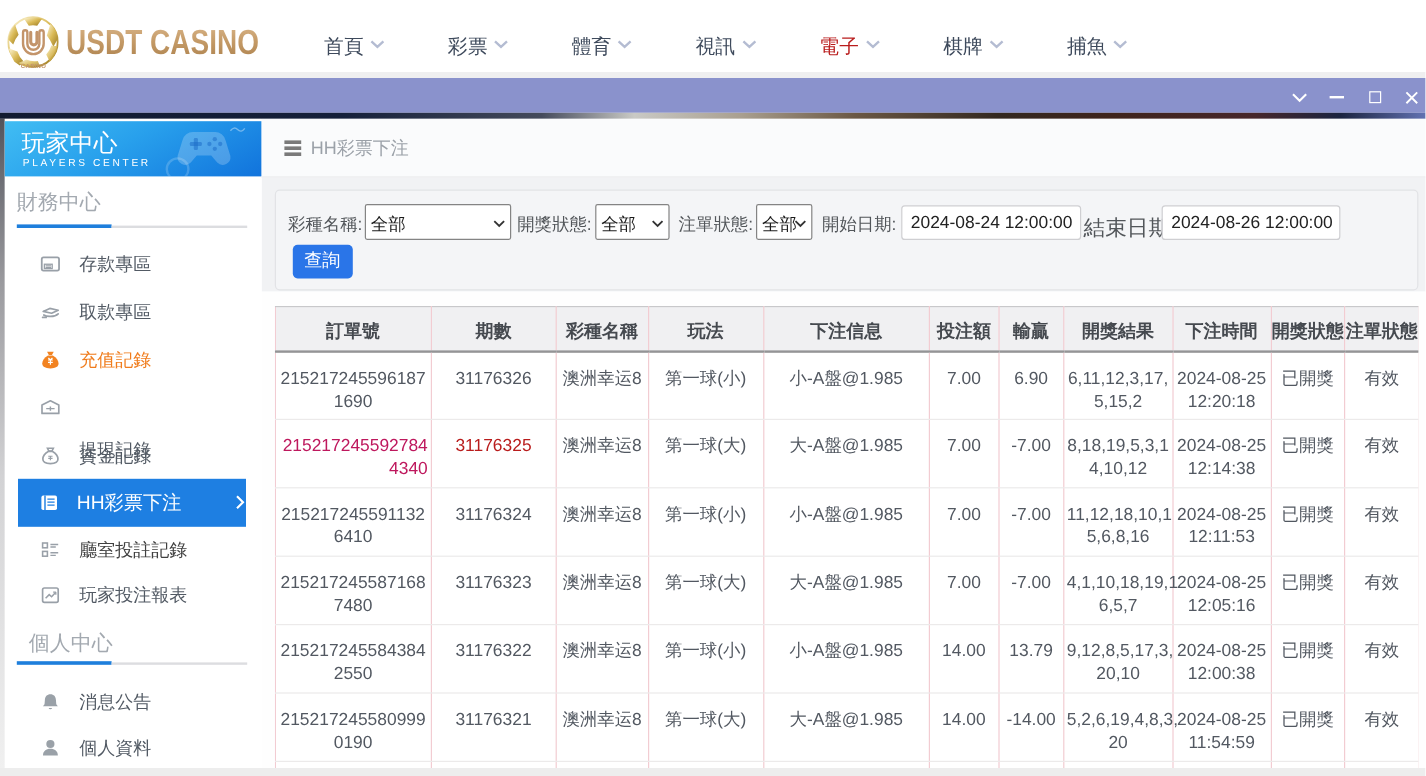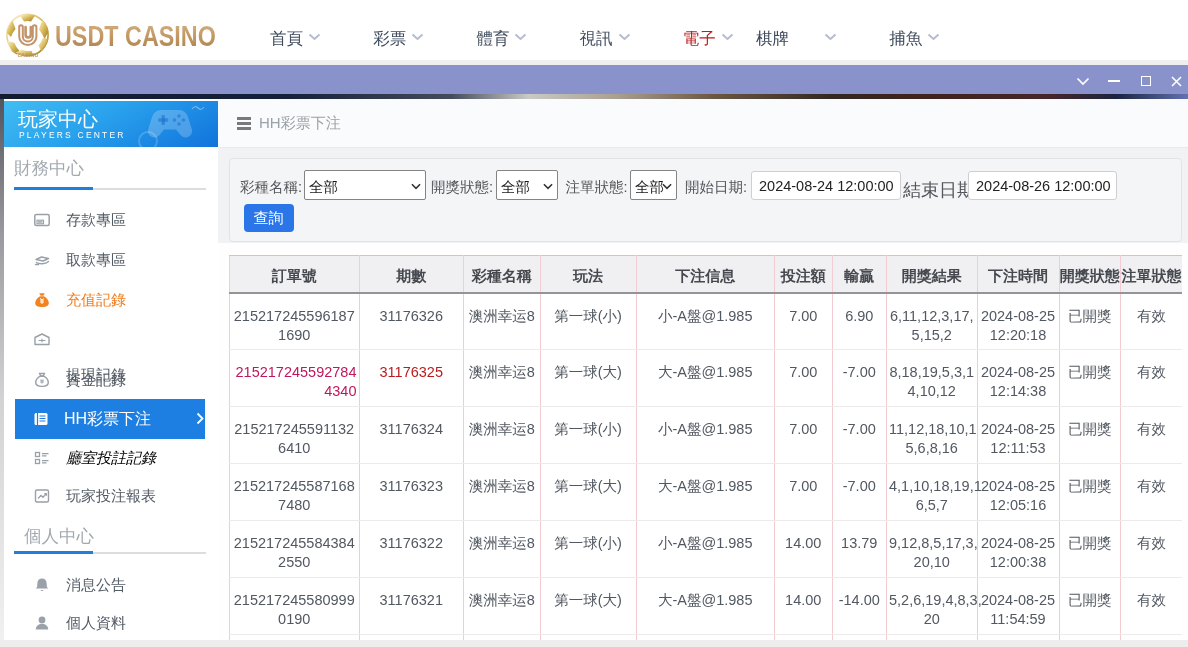--- a/index.html
+++ b/index.html
@@ -58,21 +58,21 @@
         <path d="M1.5 1.5 L6.5 6 L11.5 1.5" fill="none" stroke="#b4bcd2" stroke-width="2"></path>
       </svg>
       <div class="abs" style="left:579.6px;top:28px;font-size:16.5px;color:#3e4a5c;white-space:nowrap;">視訊</div>
       <svg class="abs" style="left:617.6px;top:33px" width="13" height="8" viewBox="0 0 13 8">
         <path d="M1.5 1.5 L6.5 6 L11.5 1.5" fill="none" stroke="#b4bcd2" stroke-width="2"></path>
       </svg>
       <div class="abs" style="left:682.8px;top:28px;font-size:16.5px;color:#b91c1c;white-space:nowrap;">電子</div>
       <svg class="abs" style="left:720.8px;top:33px" width="13" height="8" viewBox="0 0 13 8">
         <path d="M1.5 1.5 L6.5 6 L11.5 1.5" fill="none" stroke="#b4bcd2" stroke-width="2"></path>
       </svg>
-      <div class="abs" style="left:756px;top:28px;font-size:16.5px;color:#3e4a5c;white-space:nowrap;">棋牌</div>
+      <div class="abs" style="left:786px;top:28px;font-size:16.5px;color:#3e4a5c;white-space:nowrap;">棋牌</div>
       <svg class="abs" style="left:824px;top:33px" width="13" height="8" viewBox="0 0 13 8">
         <path d="M1.5 1.5 L6.5 6 L11.5 1.5" fill="none" stroke="#b4bcd2" stroke-width="2"></path>
       </svg>
       <div class="abs" style="left:889.2px;top:28px;font-size:16.5px;color:#3e4a5c;white-space:nowrap;">捕魚</div>
       <svg class="abs" style="left:927.2px;top:33px" width="13" height="8" viewBox="0 0 13 8">
         <path d="M1.5 1.5 L6.5 6 L11.5 1.5" fill="none" stroke="#b4bcd2" stroke-width="2"></path>
       </svg>
     </div>
 </div>
 
@@ -171,21 +171,21 @@
         <svg class="abs" style="left:181px;top:13px" width="8" height="13" viewBox="0 0 8 13">
           <path d="M1.5 1.5 L6.5 6.5 L1.5 11.5" fill="none" stroke="#fff" stroke-width="1.8"></path>
         </svg>
       </div>
       <div class="abs" style="left:0;top:339px;width:214px;height:40px;">
         <span class="abs" style="left:29px;top:11px;"><svg width="18" height="18" viewBox="0 0 18 18">
             <rect x="2.5" y="3.5" width="4" height="4" fill="none" stroke="#99a0a8" stroke-width="1.3"></rect>
             <rect x="2.5" y="10.5" width="4" height="4" fill="none" stroke="#99a0a8" stroke-width="1.3"></rect>
             <path d="M9 4.7 h6.5 M9 6.8 h4.5 M9 11.7 h6.5 M9 13.8 h4.5" stroke="#99a0a8" stroke-width="1.2"></path>
           </svg></span>
-        <span class="abs" style="left:62px;top:11px;font-size:15px;color:#000000;font-style:italic;">廳室投註記錄</span>
+        <span class="abs" style="left:62px;top:11px;font-size:15px;color:#404040;">廳室投註記錄</span>
       </div>
       <div class="abs" style="left:0;top:377px;width:214px;height:40px;">
         <span class="abs" style="left:29px;top:11px;"><svg width="18" height="18" viewBox="0 0 18 18">
             <rect x="2.5" y="3" width="13" height="12" rx="1.5" fill="none" stroke="#99a0a8" stroke-width="1.4"></rect>
             <path d="M5 11.5 l3 -3 2 1.8 3.5 -3.8" fill="none" stroke="#99a0a8" stroke-width="1.3"></path>
             <path d="M13.5 6.5 v2.2 M13.5 6.5 h-2.2" stroke="#99a0a8" stroke-width="1.1" fill="none"></path>
           </svg></span>
         <span class="abs" style="left:62px;top:11px;font-size:15px;color:#525a64;">玩家投注報表</span>
       </div>
     </div>

